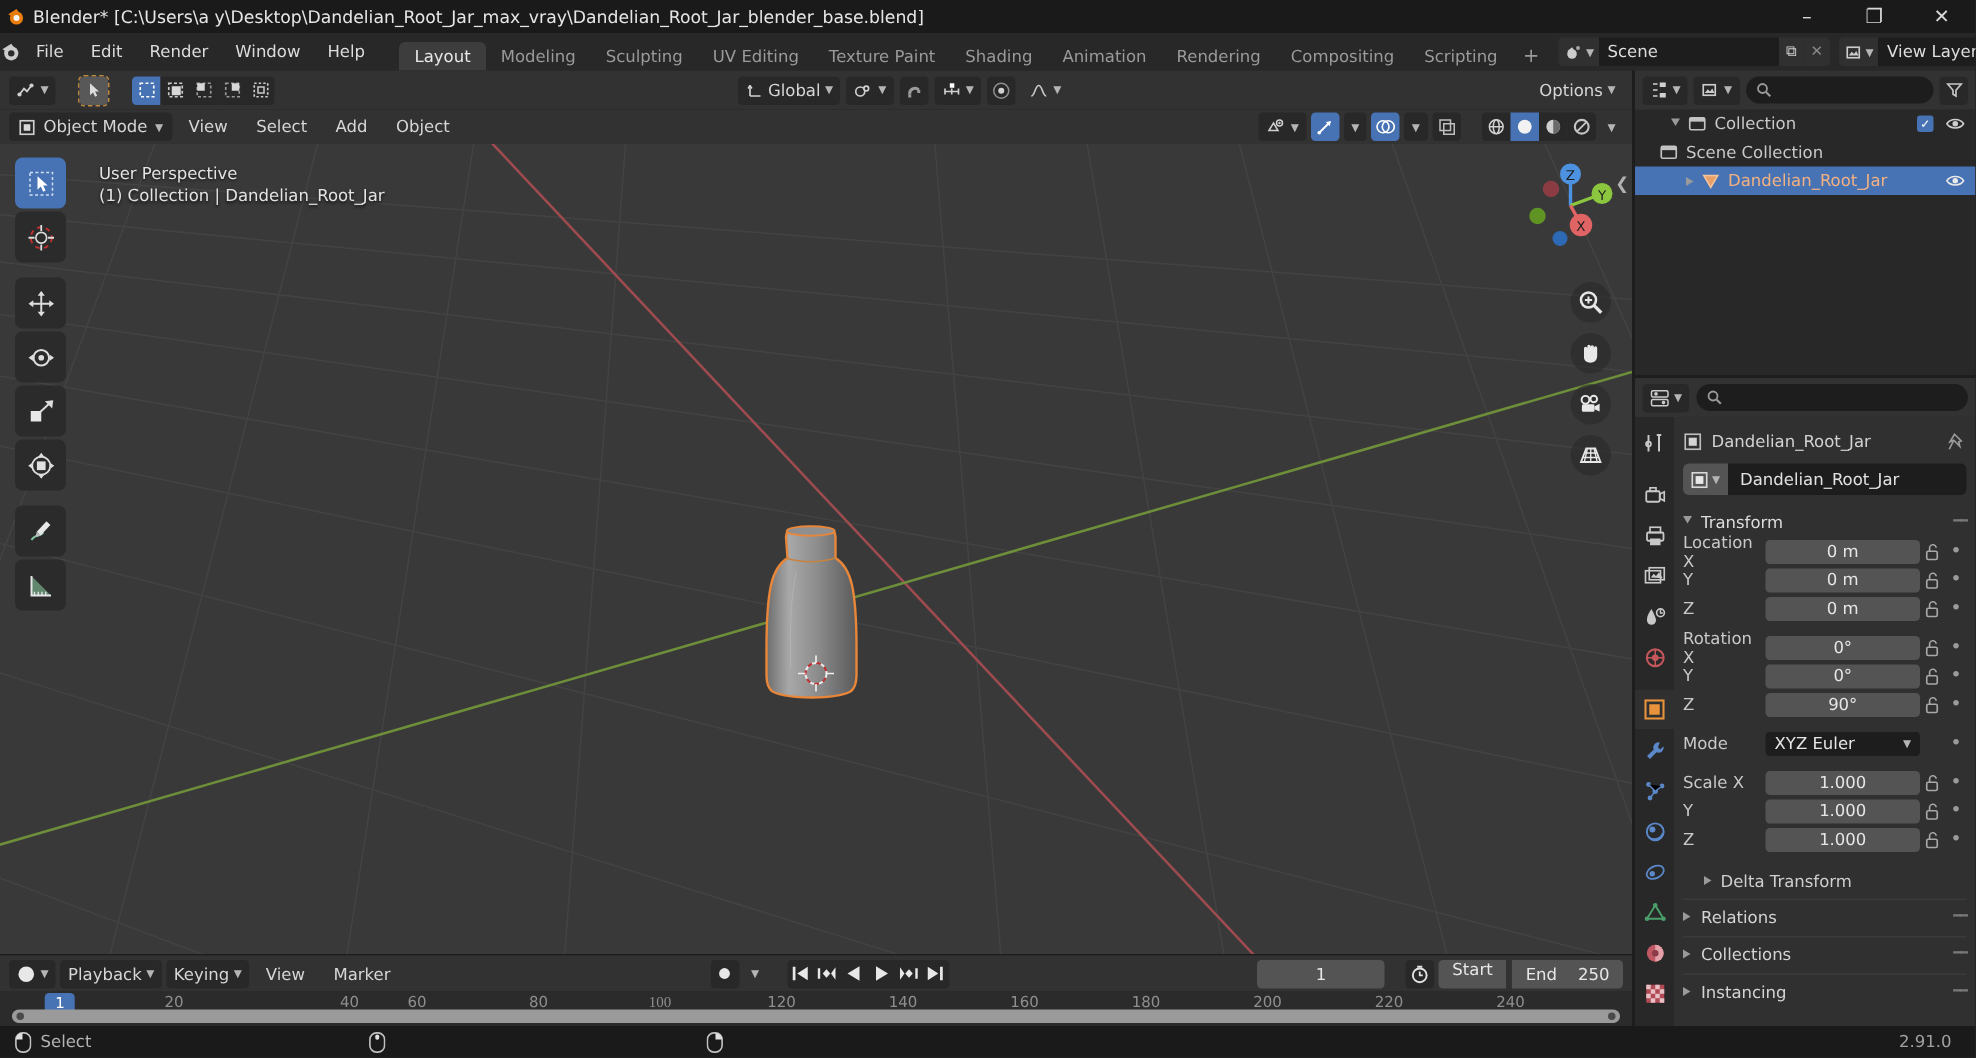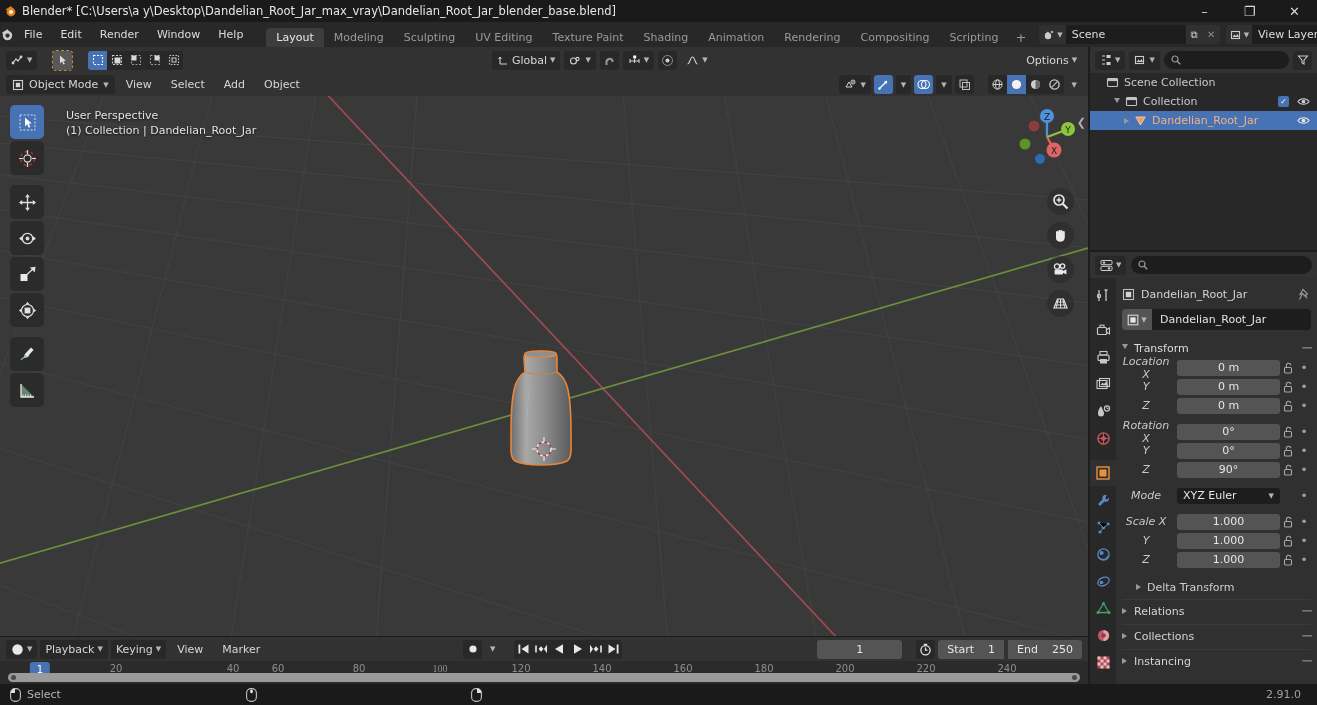--- a/index.html
+++ b/index.html
@@ -108,21 +108,21 @@
   .breadcrumb { display:flex; align-items:center; gap:6px; height:20px; color:#d2d2d2; }
   .name-row { display:flex; align-items:center; height:21px; margin-top:5px; gap:0; }
   .name-pick { width:30px; height:21px; background:#545454; border-radius:4px 0 0 4px;
     display:flex; align-items:center; justify-content:center; gap:2px; }
   .name-field { flex:1; height:21px; background:#1d1d1d; border-radius:0 4px 4px 0;
     display:flex; align-items:center; padding:0 8px; color:#e2e2e2; font-size:11px; }
   .panel-head { display:flex; align-items:center; gap:6px; height:22px; margin-top:7px;
     color:#dcdcdc; font-size:11px; }
   .panel-head .grip { margin-left:auto; color:#787878; letter-spacing:-1px; font-size:9px; }
   .prow { display:flex; align-items:center; height:17px; margin-bottom:2px; }
-  .plabel { width:55px; text-align:center; padding-right:7px; color:#c8c8c8; font-size:11px;font-style:italic; }
+  .plabel { width:55px; text-align:left; padding-right:7px; color:#c8c8c8; font-size:11px; }
   .pval { flex:1; height:16px; background:#545454; border-radius:3px; display:flex;
     align-items:center; justify-content:center; color:#e6e6e6; font-size:11px; }
   .pval.dropdown { background:#1d1d1d; justify-content:flex-start; padding:0 6px; position:relative; }
   .pval.dropdown .dc { position:absolute; right:6px; }
   .plock { width:17px; display:flex; align-items:center; justify-content:center; }
   .pdot { width:14px; display:flex; align-items:center; justify-content:center;
     color:#9a9a9a; font-size:13px; line-height:8px; }
   .rowgap { height:7px; }
   .sub-panel { display:flex; align-items:center; gap:6px; height:20px; padding-left:14px;
     color:#cfcfcf; font-size:11px; }
@@ -599,42 +599,42 @@
             <path d="M6.3 6.3 L9.2 9.2" stroke="#9a9a9a" stroke-width="1.4"></path>
           </svg>
       </div>
       <div class="icon-sq">
         <svg width="12" height="12" viewBox="0 0 12 12">
             <path d="M1.5 2 h9 L7 6.2 V10 L5 8.8 V6.2Z" fill="none" stroke="#c8c8c8" stroke-width="1.1"></path>
           </svg>
       </div>
     </div>
 
-    <div class="ol-row" style="padding-left:16px;">
-      <svg width="13" height="13" viewBox="0 0 13 13">
-          <rect x="1.5" y="2.5" width="10" height="8" rx="1" fill="none" stroke="#c3c3c3" stroke-width="1.1"></rect>
-          <rect x="1.5" y="2.5" width="10" height="2.6" fill="#c3c3c3"></rect>
-        </svg>
-      <span class="ol-label">Scene Collection</span>
-    </div>
-
     <div class="ol-row" style="padding-left:24px;">
       <span class="tri down"></span>
       <svg width="13" height="13" viewBox="0 0 13 13">
           <rect x="1.5" y="2.5" width="10" height="8" rx="1" fill="none" stroke="#c3c3c3" stroke-width="1.1"></rect>
           <rect x="1.5" y="2.5" width="10" height="2.6" fill="#c3c3c3"></rect>
         </svg>
       <span class="ol-label">Collection</span>
       <span class="disc">
         <span class="chk">✓</span>
         <svg width="13" height="11" viewBox="0 0 14 11">
             <path d="M1 5.5 C3.5 1.5 10.5 1.5 13 5.5 C10.5 9.5 3.5 9.5 1 5.5Z" fill="none" stroke="#cfcfcf" stroke-width="1.1"></path>
             <circle cx="7" cy="5.5" r="2" fill="#cfcfcf"></circle>
           </svg>
       </span>
+    </div>
+
+    <div class="ol-row" style="padding-left:16px;">
+      <svg width="13" height="13" viewBox="0 0 13 13">
+          <rect x="1.5" y="2.5" width="10" height="8" rx="1" fill="none" stroke="#c3c3c3" stroke-width="1.1"></rect>
+          <rect x="1.5" y="2.5" width="10" height="2.6" fill="#c3c3c3"></rect>
+        </svg>
+      <span class="ol-label">Scene Collection</span>
     </div>
 
     <div class="ol-row sel" style="padding-left:34px;">
       <span class="tri"></span>
       <svg width="13" height="13" viewBox="0 0 13 13">
           <path d="M1.8 3 h9.4 L6.5 11Z" fill="#e8a06a" stroke="#f6c49a" stroke-width="1"></path>
         </svg>
       <span class="ol-label">Dandelian_Root_Jar</span>
       <span class="disc">
         <svg width="13" height="11" viewBox="0 0 14 11">
@@ -1023,21 +1023,21 @@
 
       <div class="frame-field">1</div>
       <div class="hsep"></div>
       <div class="round-btn">
         <svg width="13" height="13" viewBox="0 0 13 13">
             <circle cx="6.5" cy="7.2" r="4.6" fill="none" stroke="#e2e2e2" stroke-width="1.3"></circle>
             <path d="M6.5 4.6 v2.6 h2" stroke="#e2e2e2" stroke-width="1.2" fill="none"></path>
             <path d="M4.8 1.5 h3.4" stroke="#e2e2e2" stroke-width="1.4"></path>
           </svg>
       </div>
-      <div class="se-field" style="border-radius:3px 0 0 3px;">
+      <div class="se-field" style="border-radius:3px 0 0 3px;flex-direction:column;">
         <span>Start</span>
         <span>1</span>
       </div>
       <div class="se-field" style="border-radius:0 3px 3px 0;margin-left:1px;">
         <span>End</span>
         <span>250</span>
       </div>
     </div>
 
     <div class="tl-ruler">

